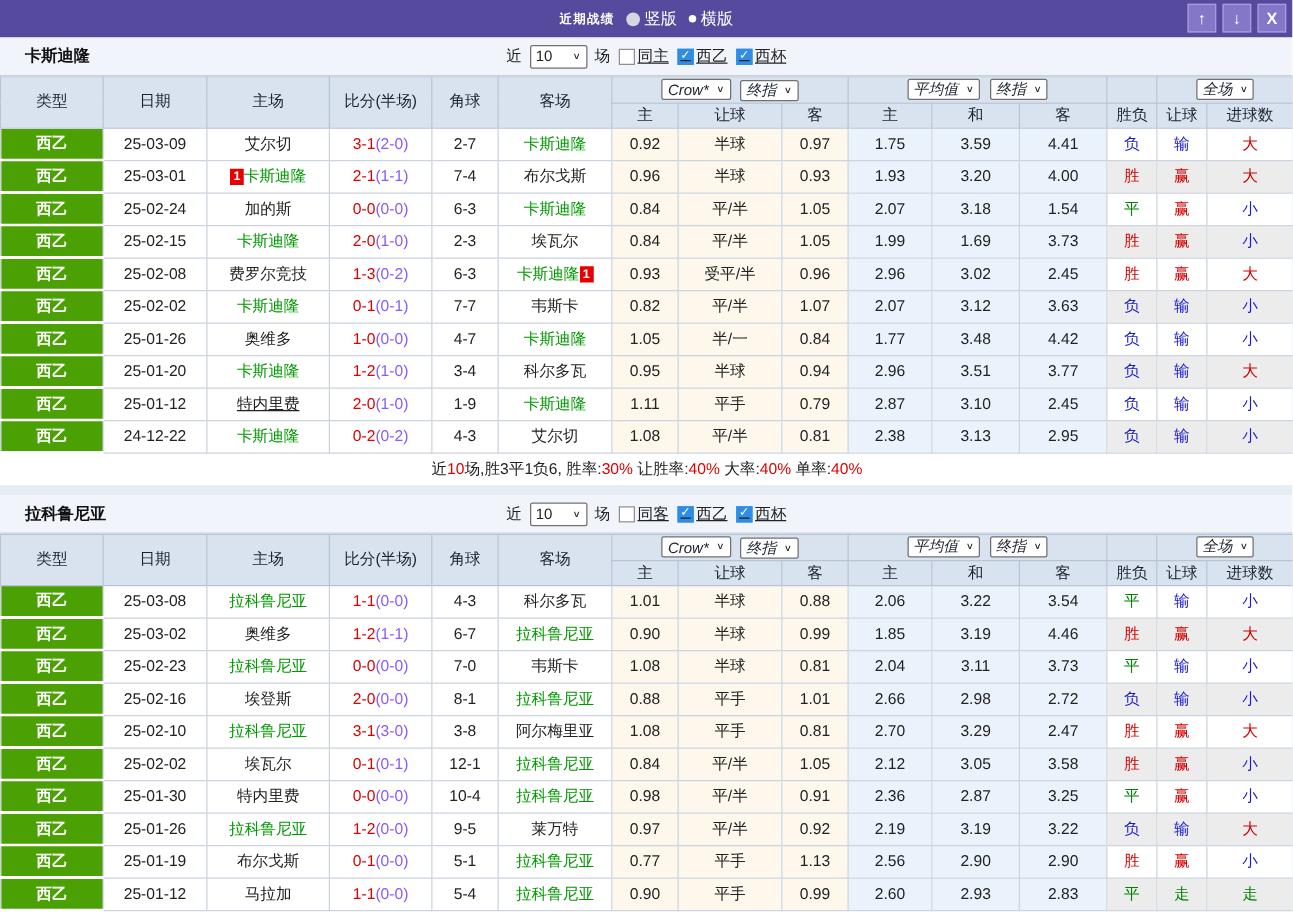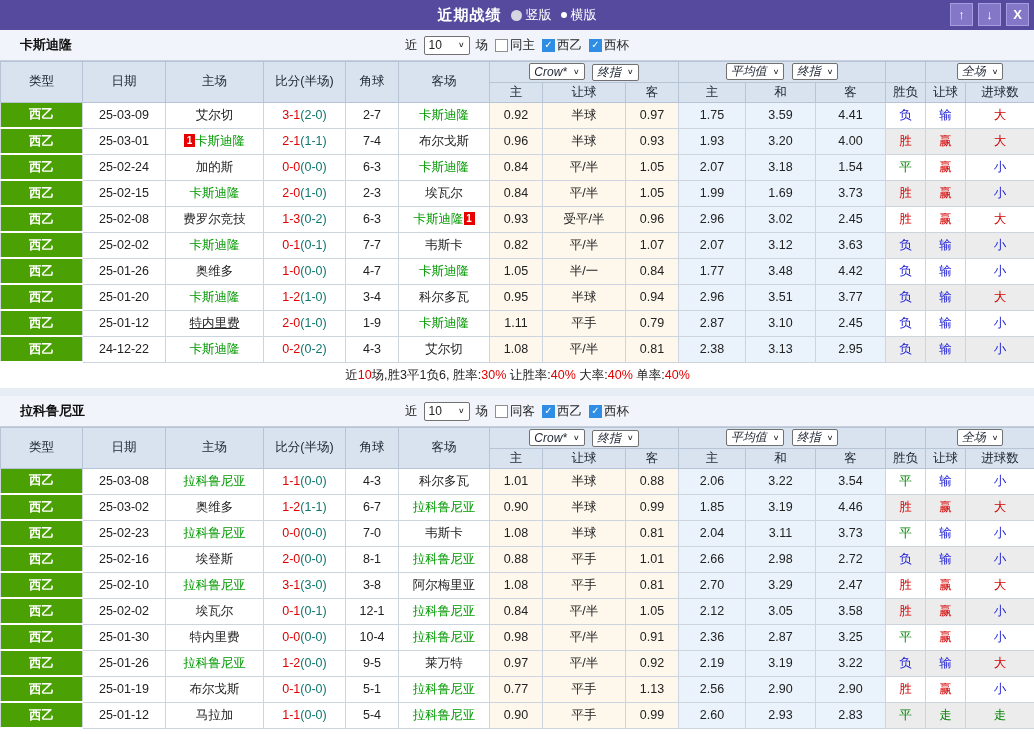--- a/index.html
+++ b/index.html
@@ -11,60 +11,60 @@
     --teamrow-bg:#f1f5fb; --alt-gray:#ececec; --border:#c6cfdb;
   }
   *{box-sizing:border-box;}
   html,body{margin:0;padding:0;background:#fff;}
   body{font-family:"Liberation Sans","DejaVu Sans",sans-serif;color:#222;}
   .window{width:1034px;border-bottom:1px solid #bbb;}
 
   
   .titlebar{height:30px;background:var(--accent);position:relative;display:flex;align-items:center;justify-content:center;}
   .title-group{display:flex;align-items:center;gap:9px;color:#fff;font-size:13px;}
-  .title{font-weight:bold;font-size:15px;letter-spacing:1px;}
+  .title{font-weight:bold;font-size:10px;letter-spacing:1px;}
   .radio-opt{display:inline-flex;align-items:center;gap:4px;cursor:pointer;}
   .radio{width:11px;height:11px;border-radius:50%;display:inline-block;}
   .radio-filled{background:#d6d6e2;}
   .radio-ring{border:3px solid #fff;background:transparent;width:6px;height:6px;}
   .win-buttons{position:absolute;right:5px;top:3px;display:flex;gap:5px;}
   .wbtn{width:23px;height:23px;background:var(--accent-light);border:1px solid var(--accent-border);
         color:#fff;font-weight:bold;font-size:13px;display:flex;align-items:center;justify-content:center;
         padding:0;cursor:pointer;font-family:inherit;}
 
   
   .team-row{height:31px;background:var(--teamrow-bg);position:relative;display:flex;align-items:center;border-bottom:1px solid var(--border);}
   .team-name{position:absolute;left:20px;font-weight:bold;font-size:13px;color:#111;}
   .filter{position:absolute;left:50%;transform:translateX(-50%);display:flex;align-items:center;gap:3px;font-size:12.5px;white-space:nowrap;}
   .sel{display:inline-flex;align-items:center;justify-content:space-between;gap:6px;background:#fff;
        border:1px solid #717171;border-radius:2px;padding:0 4px;height:19px;font-size:12px;cursor:pointer;}
   .sel .arrow{font-size:9px;color:#222;transform:scaleY(.8);}
   .num-sel{width:46px;margin:0 3px;}
-  .cb-group{display:inline-flex;align-items:center;gap:2px;cursor:pointer;margin-left:4px;}
+  .cb-group{display:inline-flex;align-items:center;gap:2px;cursor:pointer;margin-left:4px;text-decoration:underline;}
   .cb{width:13px;height:13px;background:#fff;border:1px solid #8f8f8f;display:inline-flex;align-items:center;justify-content:center;
       font-size:10px;color:#fff;line-height:1;}
   .cb.checked{background:var(--check-blue);border-color:var(--check-blue);}
 
   
   table{width:1034px;border-collapse:collapse;table-layout:fixed;}
   thead th{background:var(--header-bg);border:1px solid #b7c4d6;font-weight:normal;font-size:12.5px;color:#1c2330;padding:1px 0;}
   thead tr.h1 th{height:19px;}
   thead tr.h2 th{height:15px;}
   thead .hsel{padding:1px 0;}
   thead .sel{height:17px;margin:0 2px;font-style:italic;}
   tbody td{height:26px;border:1px solid #ccd4de;text-align:center;font-size:12.5px;padding:0 1px;overflow:hidden;white-space:nowrap;}
   td.league{background:var(--league-green);color:#fff;font-weight:bold;border-bottom:2px solid #fff;border-top:1px solid #fff;}
   td.cream{background:var(--cream);text-align:center;}
   td.blue{background:var(--lightblue);}
   tbody tr:nth-child(even) td.res{background:var(--alt-gray);}
   .teamcell{cursor:pointer;}
   .focus{color:var(--focus-green);}
   .u{text-decoration:underline;}
   .score-ft{color:var(--score-red);}
-  .score-ht{color:#0f766e;}
+  .score-ht{color:#8b5cf6;}
   .c-red{color:var(--res-red);}
   .c-blue{color:var(--res-blue);}
   .c-green{color:var(--res-green);}
   .rc-badge{display:inline-block;width:11px;height:13px;background:var(--badge-red);color:#fff;font-size:10px;font-weight:bold;
             line-height:13px;text-align:center;vertical-align:1px;}
   tfoot td{height:26px;background:#fff;text-align:center;font-size:12.5px;border-top:1px solid #7f1d1d;color:#222;}
   tfoot .red{color:#e00000;}
   .divider{height:8px;background:#e6edf5;}
 </style>
 </head>

